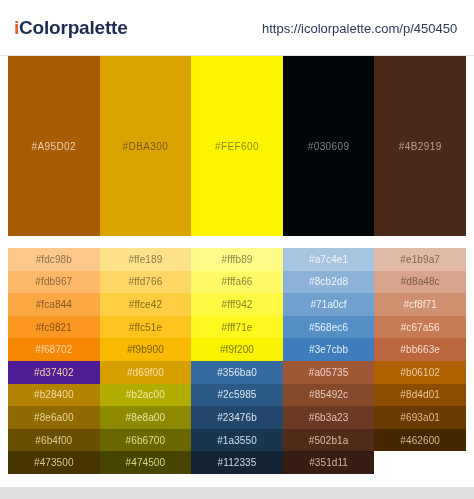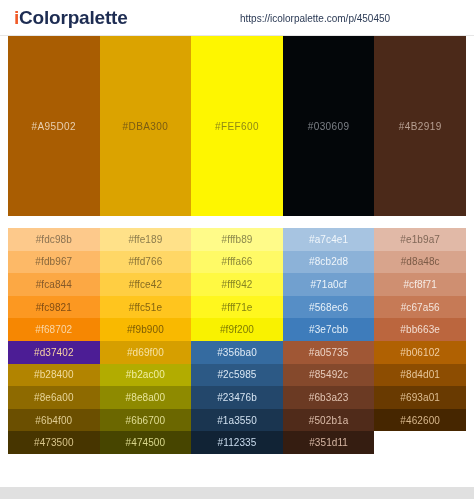--- a/index.html
+++ b/index.html
@@ -10,21 +10,21 @@
     width: 474px;
     height: 499px;
     background: #ffffff;
     font-family: "Liberation Sans", sans-serif;
     overflow: hidden;
     position: relative;
   }
 
   
   #header {
-    height: 36px;
+    height: 56px;
     background: #ffffff;
     border-bottom: 1px solid #e6e6e6;
     display: flex;
     align-items: center;
     box-sizing: border-box;
     padding: 0 14px;
     position: relative;
   }
   #brand {
     font-size: 19px;
@@ -33,24 +33,24 @@
     white-space: nowrap;
   }
   #brand .brand-i {
     color: #f05a28;
   }
   #brand .brand-rest {
     color: #1d2c52;
   }
   #page-url {
     position: absolute;
-    left: 240px;
+    left: 262px;
     top: 50%;
     transform: translateY(-50%);
-    font-size: 10px;
+    font-size: 13px;
     color: #2b3a55;
     white-space: nowrap;
   }
 
   
   #main-swatches {
     display: flex;
     height: 180px;
     width: 100%;
     box-sizing: border-box;

